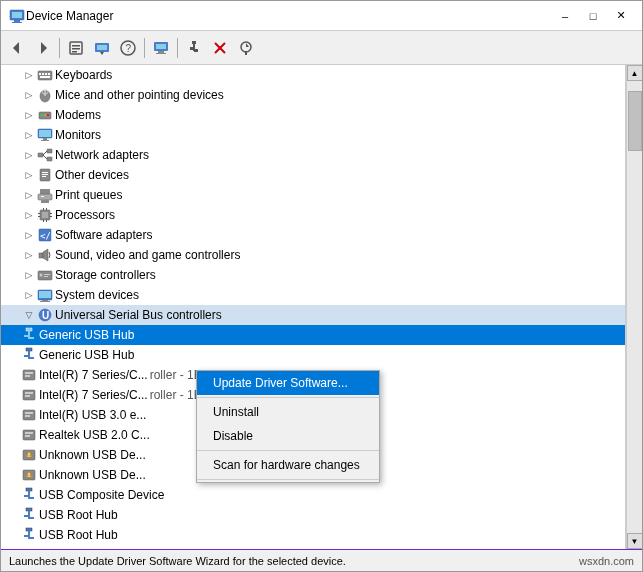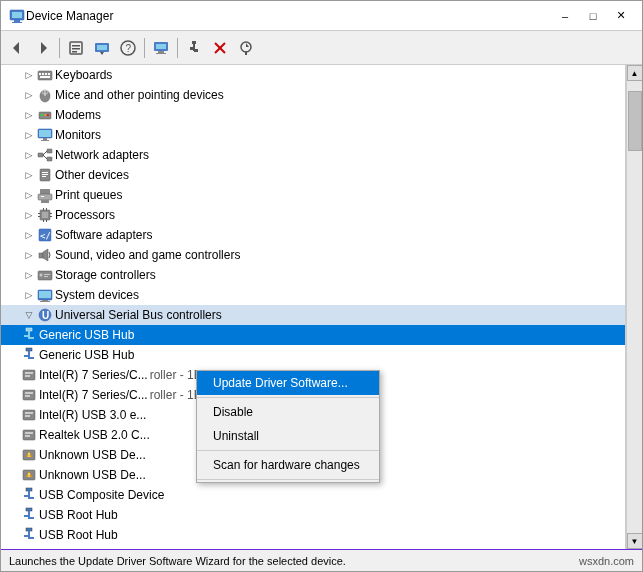--- a/index.html
+++ b/index.html
@@ -630,22 +630,22 @@
               <rect x="3" y="8" width="4" height="2" fill="#4a7cc7"></rect>
               <rect x="9" y="10" width="4" height="2" fill="#4a7cc7"></rect>
             </svg>
         </div>
         <span class="item-text">USB Root Hub</span>
       </div>
 
       <div class="context-menu">
         <div class="context-menu-item highlighted">Update Driver Software...</div>
         <div class="context-menu-sep"></div>
+        <div class="context-menu-item">Uninstall</div>
         <div class="context-menu-item">Disable</div>
-        <div class="context-menu-item">Uninstall</div>
         <div class="context-menu-sep"></div>
         <div class="context-menu-item">Scan for hardware changes</div>
         <div class="context-menu-sep"></div>
       </div>
 
     </div>
 
     <div class="scrollbar">
       <div class="scrollbar-btn">▲</div>
       <div class="scrollbar-track">

